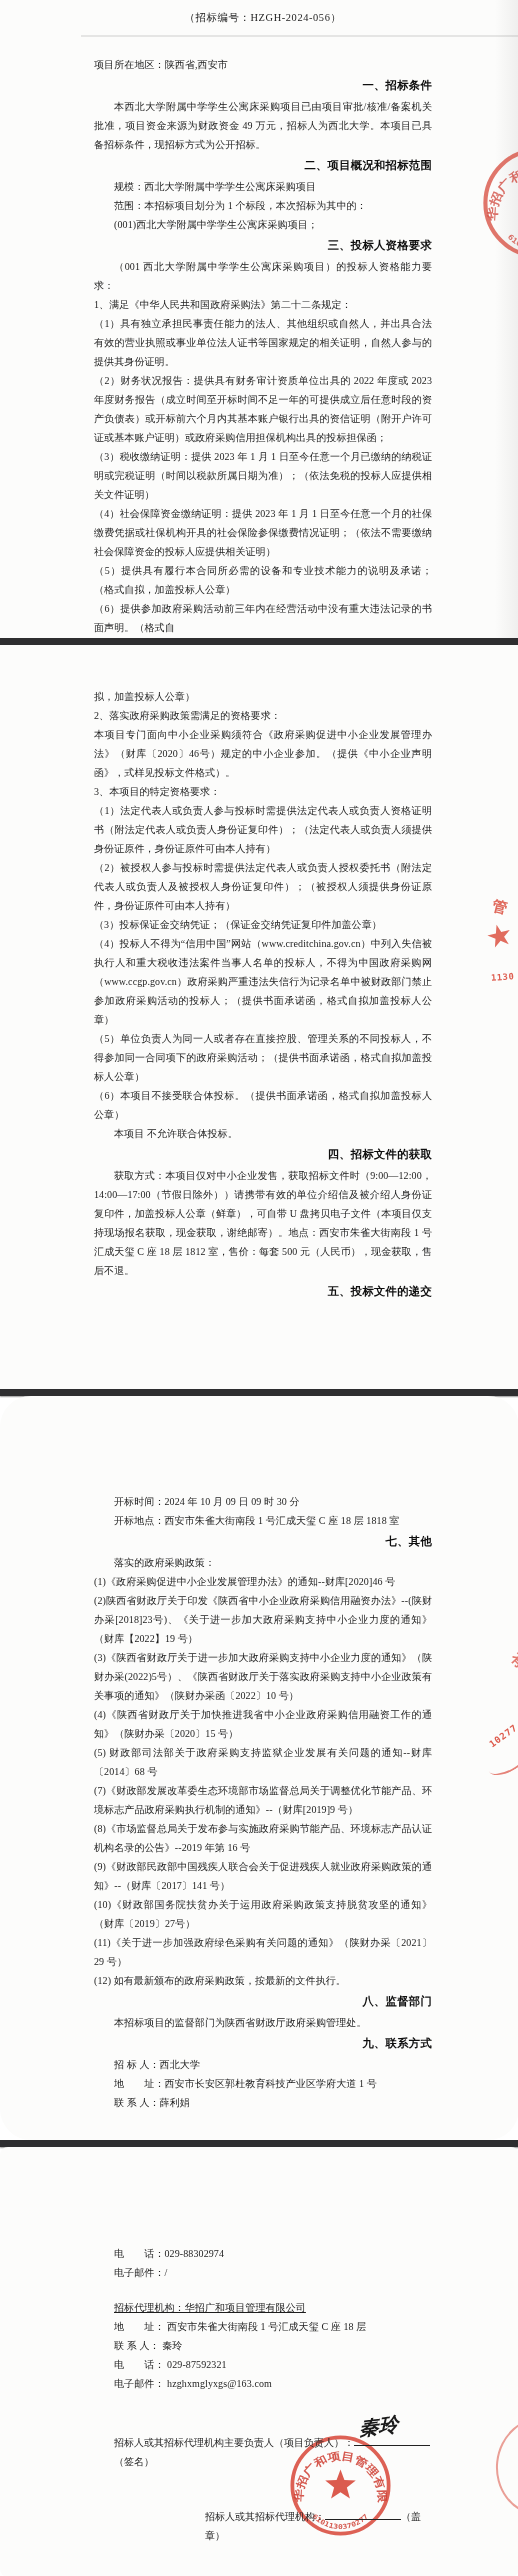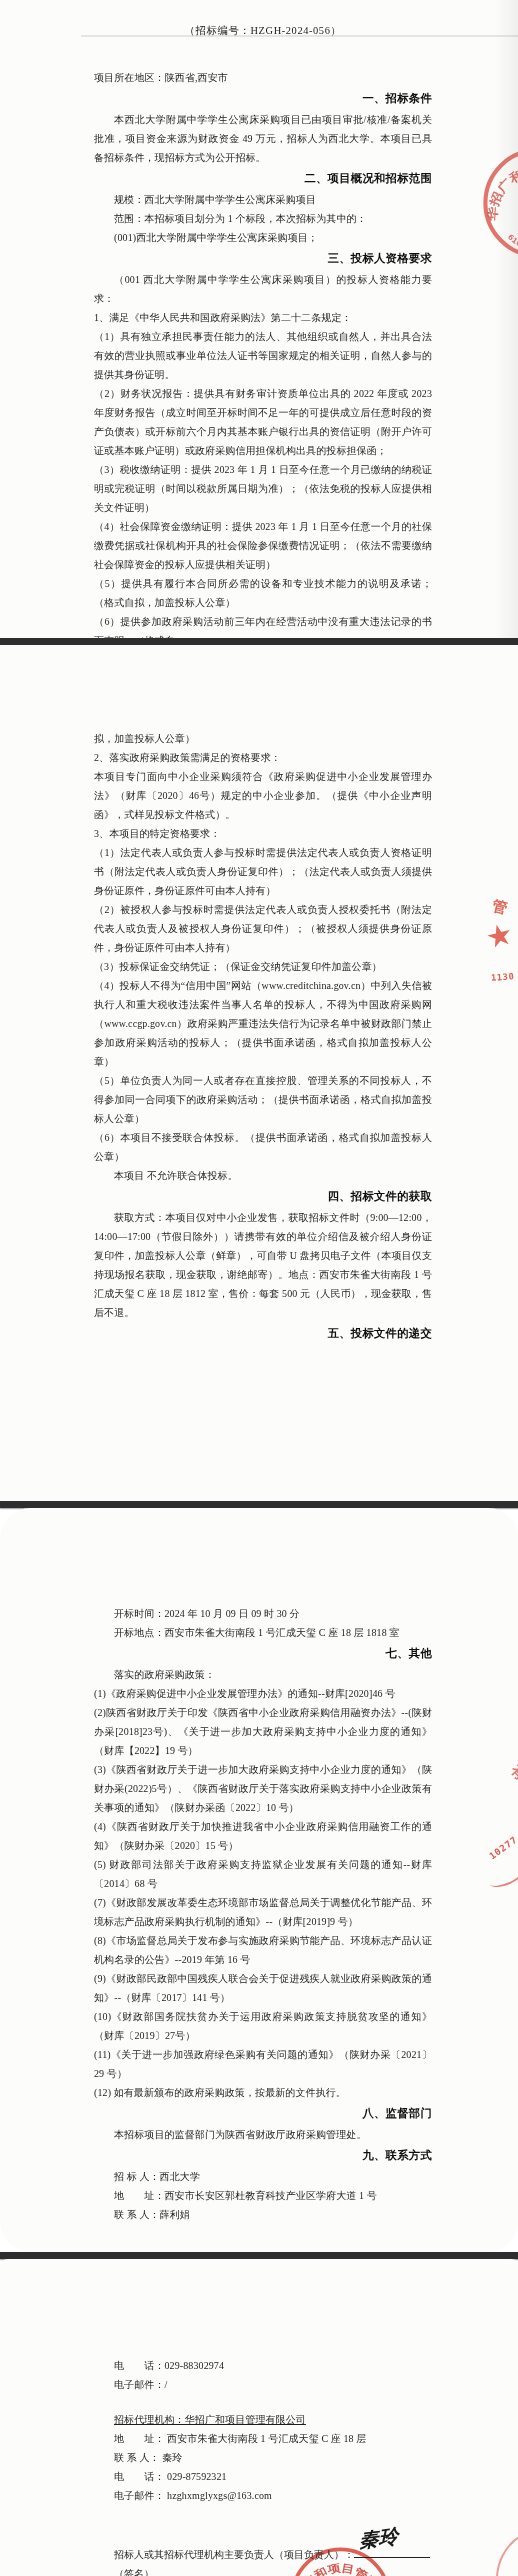--- a/index.html
+++ b/index.html
@@ -1,21 +1,21 @@
 <!DOCTYPE html>
 <html style="font-size:9.2px"><head>
 <meta charset="utf-8">
 <style>
   html,body{margin:0;padding:0;background:#ffffff;}
   body{width:519px;font-family:"Liberation Serif","DejaVu Serif",serif;color:#1d1d1d;}
   .doc{width:519px;position:relative;}
   .page{position:relative;background:#fcfcfb;overflow:hidden;box-sizing:border-box;
         padding-left:94px;padding-right:87px;}
-  .page-1{height:638px;padding-top:21px;}
-  .page-2{height:856px;padding-top:84px;}
+  .page-1{height:638px;padding-top:8px;}
+  .page-2{height:744px;padding-top:42px;}
   .page-3{height:744px;padding-top:96px;border-radius:31px;}
   .page-4{height:430px;padding-top:97px;border-radius:8px;}
   .separator{height:7px;background:#2e2e30;box-shadow:0 0.6px 1.2px rgba(0,0,0,.4);}
   .blk{margin:0;padding:0;font-size:10px;line-height:19px;text-align:justify;color:#1d1d1d;letter-spacing:0.1px;}
   .ref{text-align:center;font-size:10.4px;letter-spacing:0.6px;margin-bottom:28px;}
   .h{font-family:Liberation Serif, serif;font-weight:700;font-size:11.3px;
      line-height:23px;color:#0f0f0f;text-align:right;letter-spacing:0.3px;}
   .p{text-indent:2em;}
   .t{text-indent:0;}
   .gap{margin-top:16px;text-decoration:underline;}

